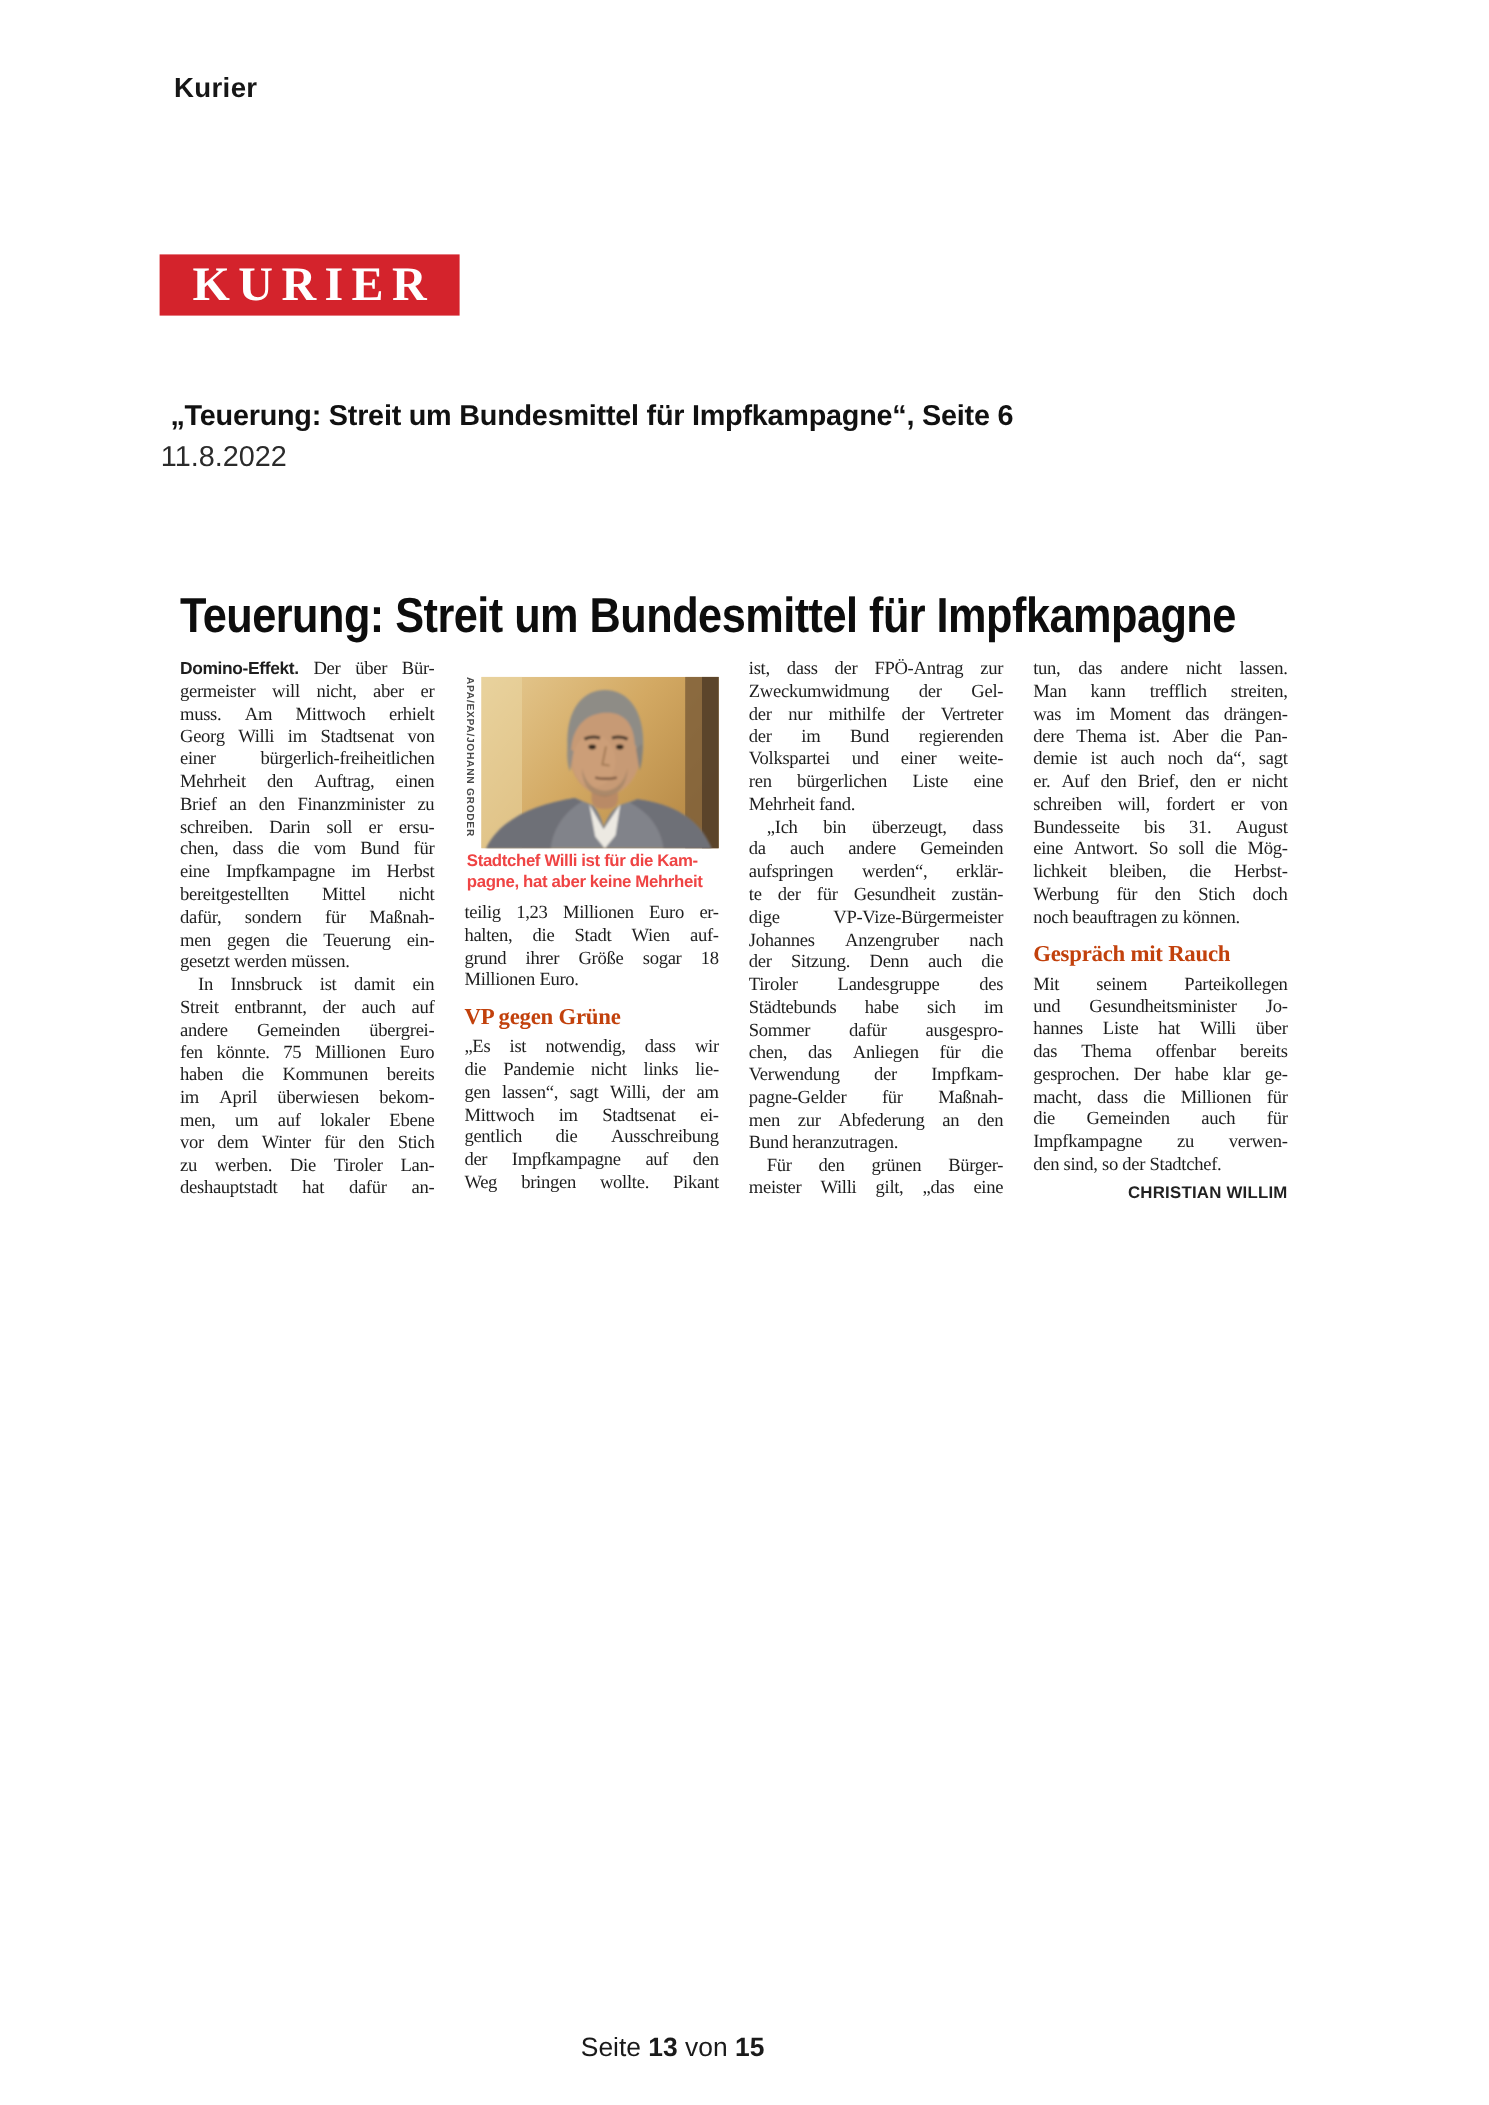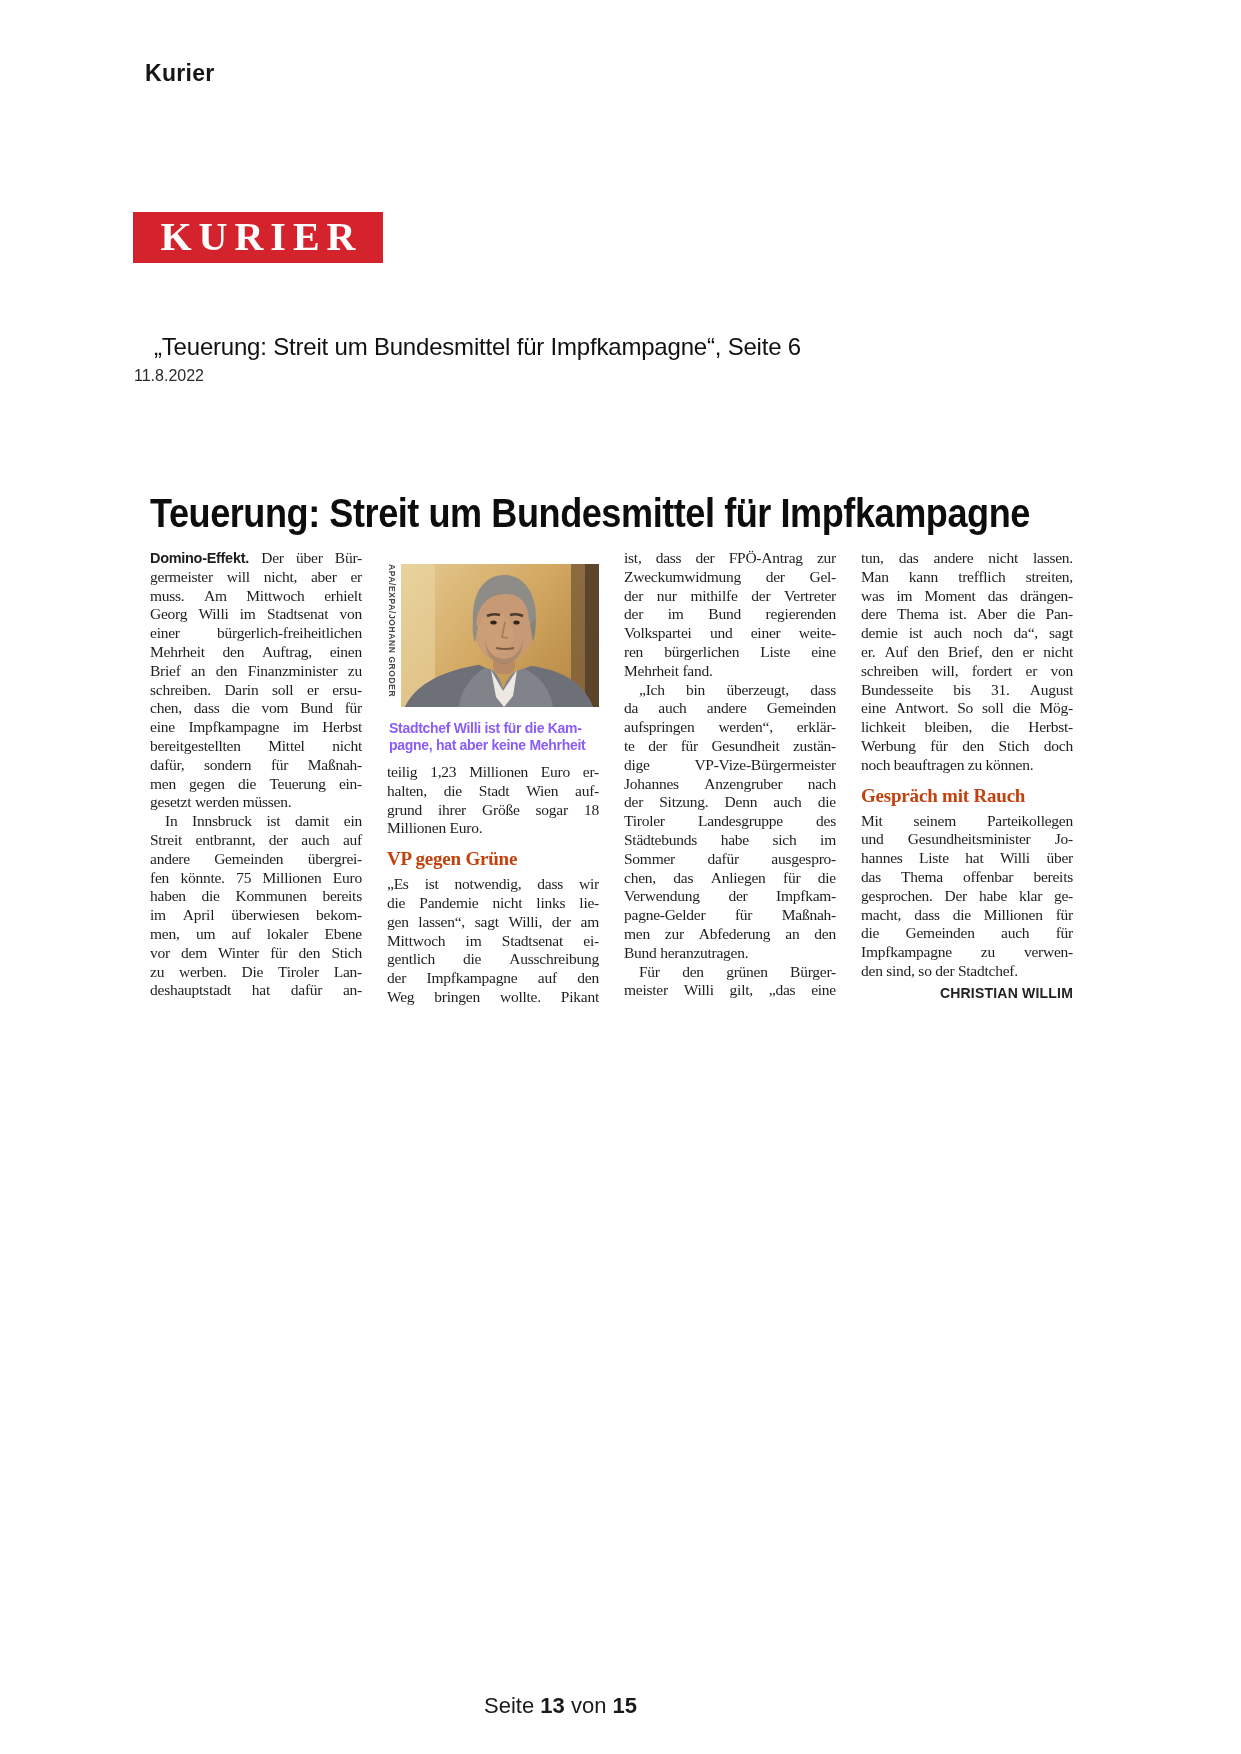--- a/index.html
+++ b/index.html
@@ -20,27 +20,27 @@
     position:absolute;left:133px;top:212px;width:250px;height:51px;
     display:flex;align-items:center;justify-content:center;
   }
   .logo-text{
     font-family:"Liberation Serif","DejaVu Serif",serif;
     font-weight:bold;font-size:40px;color:#ffffff;
     letter-spacing:7px;padding-left:7px;line-height:1;
     transform:translateY(-1px);
   }
   .clip-headline{
-    position:absolute;left:154px;top:333px;
-    font-weight:normal;font-size:24px;letter-spacing:-.2px;color:#111;
+    position:absolute;left:142px;top:333px;
+    font-weight:bold;font-size:24px;letter-spacing:-.2px;color:#111;
     white-space:nowrap;
   }
   .clip-date{
     position:absolute;left:134px;top:367px;
-    font-size:16px;color:#2b2b2b;
+    font-size:24px;color:#2b2b2b;
   }
   .article{position:absolute;left:150px;top:492px;width:926px;}
   .article-title{
     margin:0;
     font-family:"Liberation Sans","DejaVu Sans",sans-serif;
     font-weight:bold;font-size:41px;line-height:43px;letter-spacing:-.5px;
     color:#0d0d0d;white-space:nowrap;
     transform:scaleX(.88);transform-origin:0 50%;
   }
   .article-subtitle{
@@ -79,24 +79,24 @@
   .photo-row{display:flex;}
   .photo-credit{
     writing-mode:vertical-rl;
     font-family:"Liberation Sans","DejaVu Sans",sans-serif;
     font-weight:bold;font-size:8.5px;letter-spacing:.6px;color:#4a4a4a;
     width:14px;height:143px;overflow:hidden;
   }
   .photo-frame{width:198px;height:143px;flex:0 0 198px;}
   .photo-frame svg{display:block;width:198px;height:143px;}
   .photo-caption{
-    margin-top:13px;padding-left:2px;
+    margin-top:2px;padding-left:2px;
     font-family:"Liberation Sans","DejaVu Sans",sans-serif;
     font-weight:bold;font-size:14px;line-height:17px;letter-spacing:-.3px;
-    color:#8b5cf6;
+    color:#ef4444;
   }
   .page-footer{
     position:absolute;left:484px;top:1652px;
     font-size:22px;color:#1a1a1a;white-space:nowrap;margin-top:41px;
   }
   .page-footer b{font-weight:bold;}
 </style>
 </head>
 <body>
 

